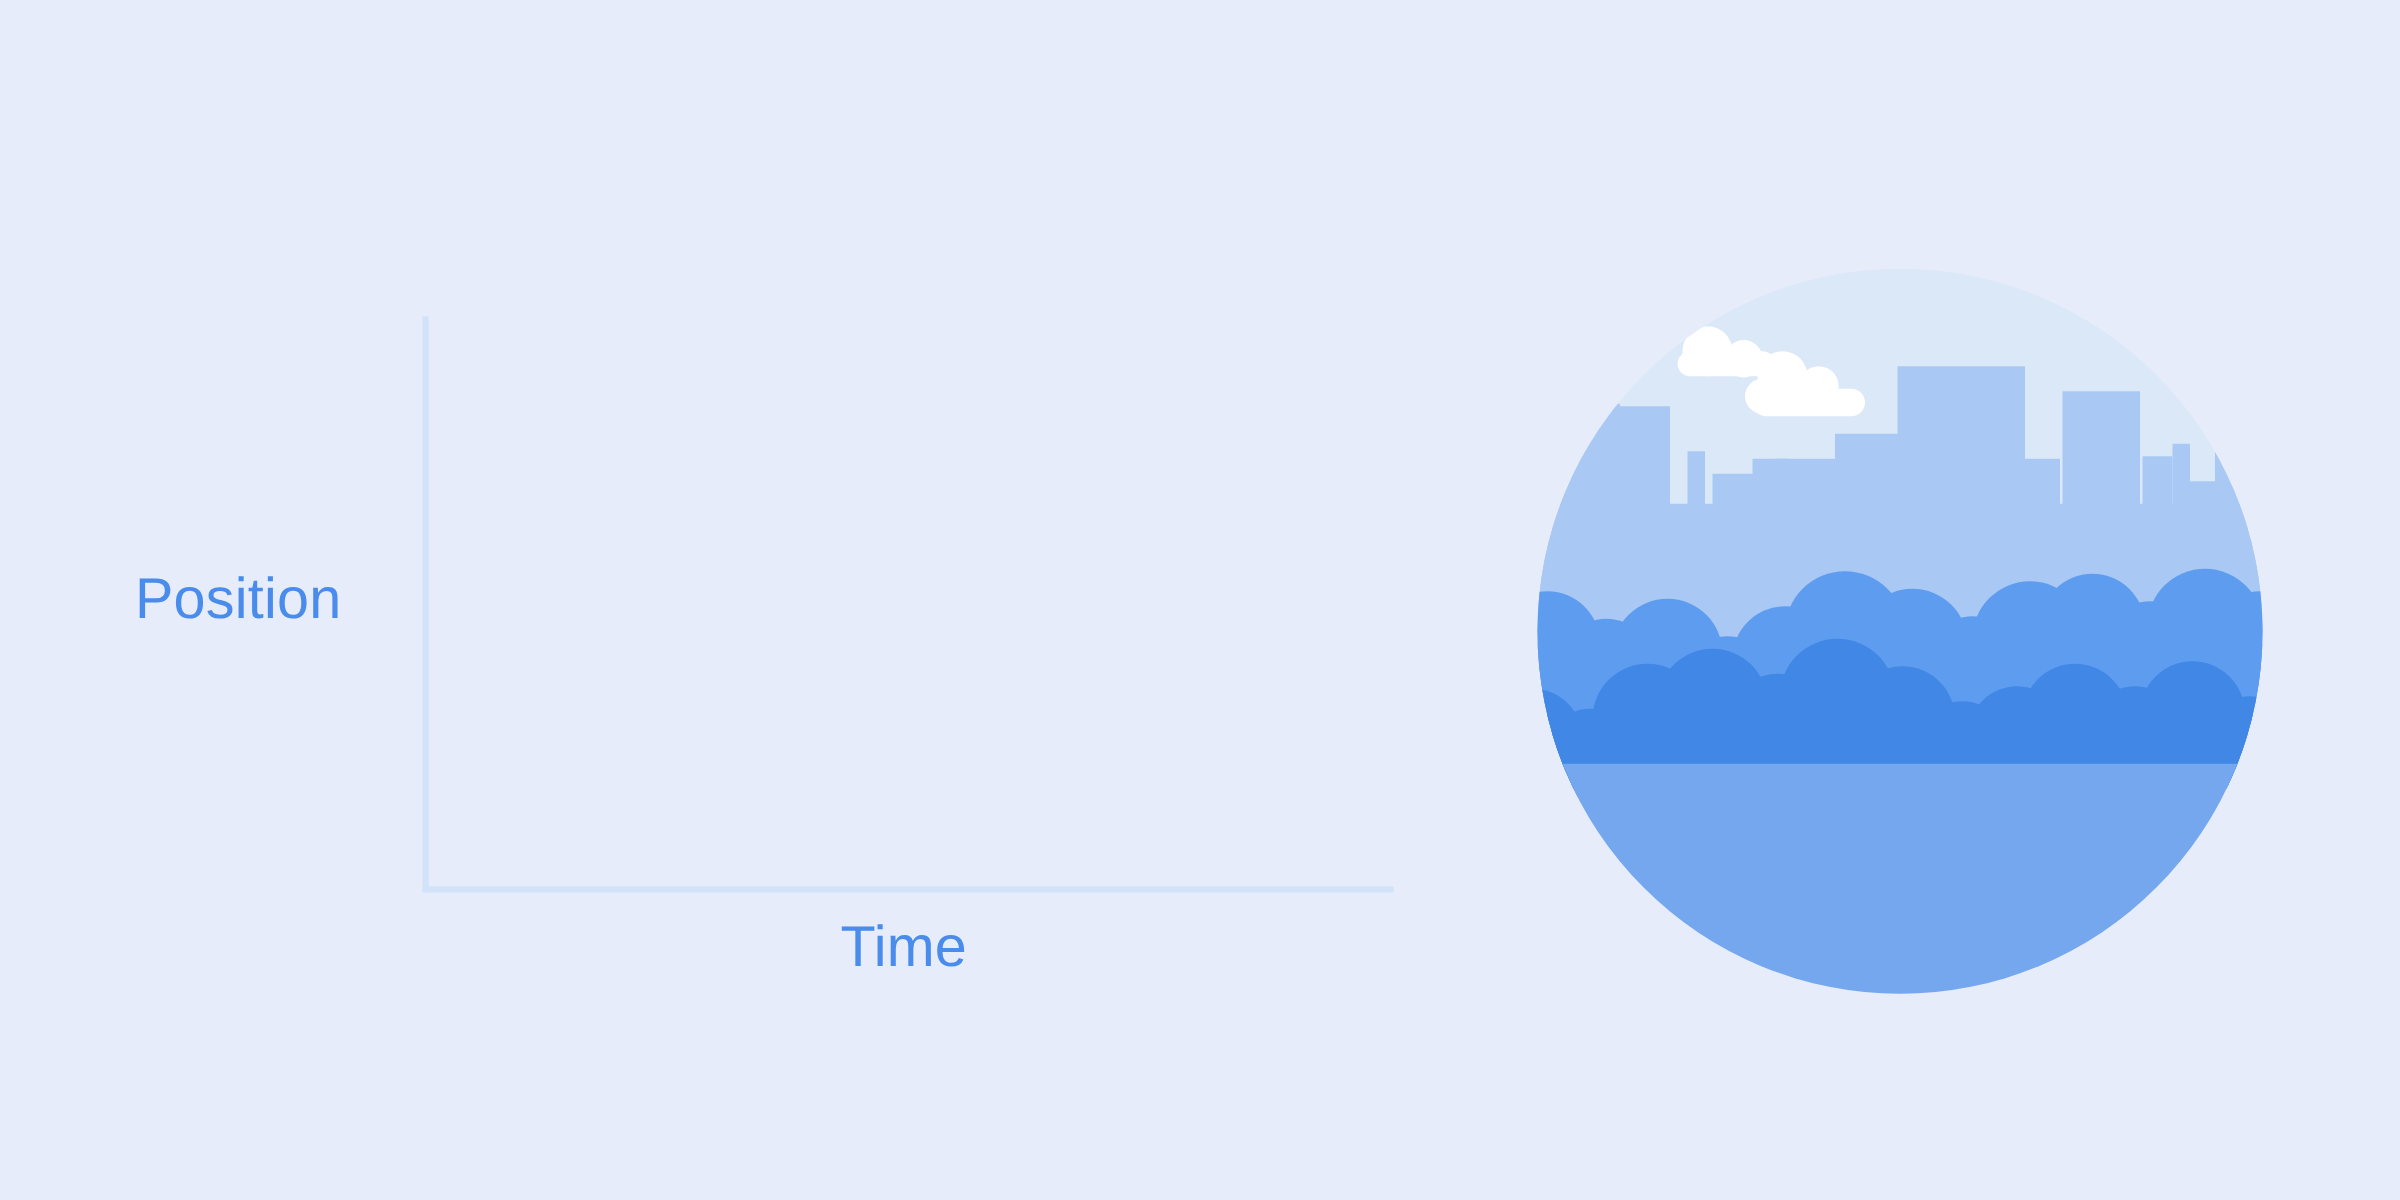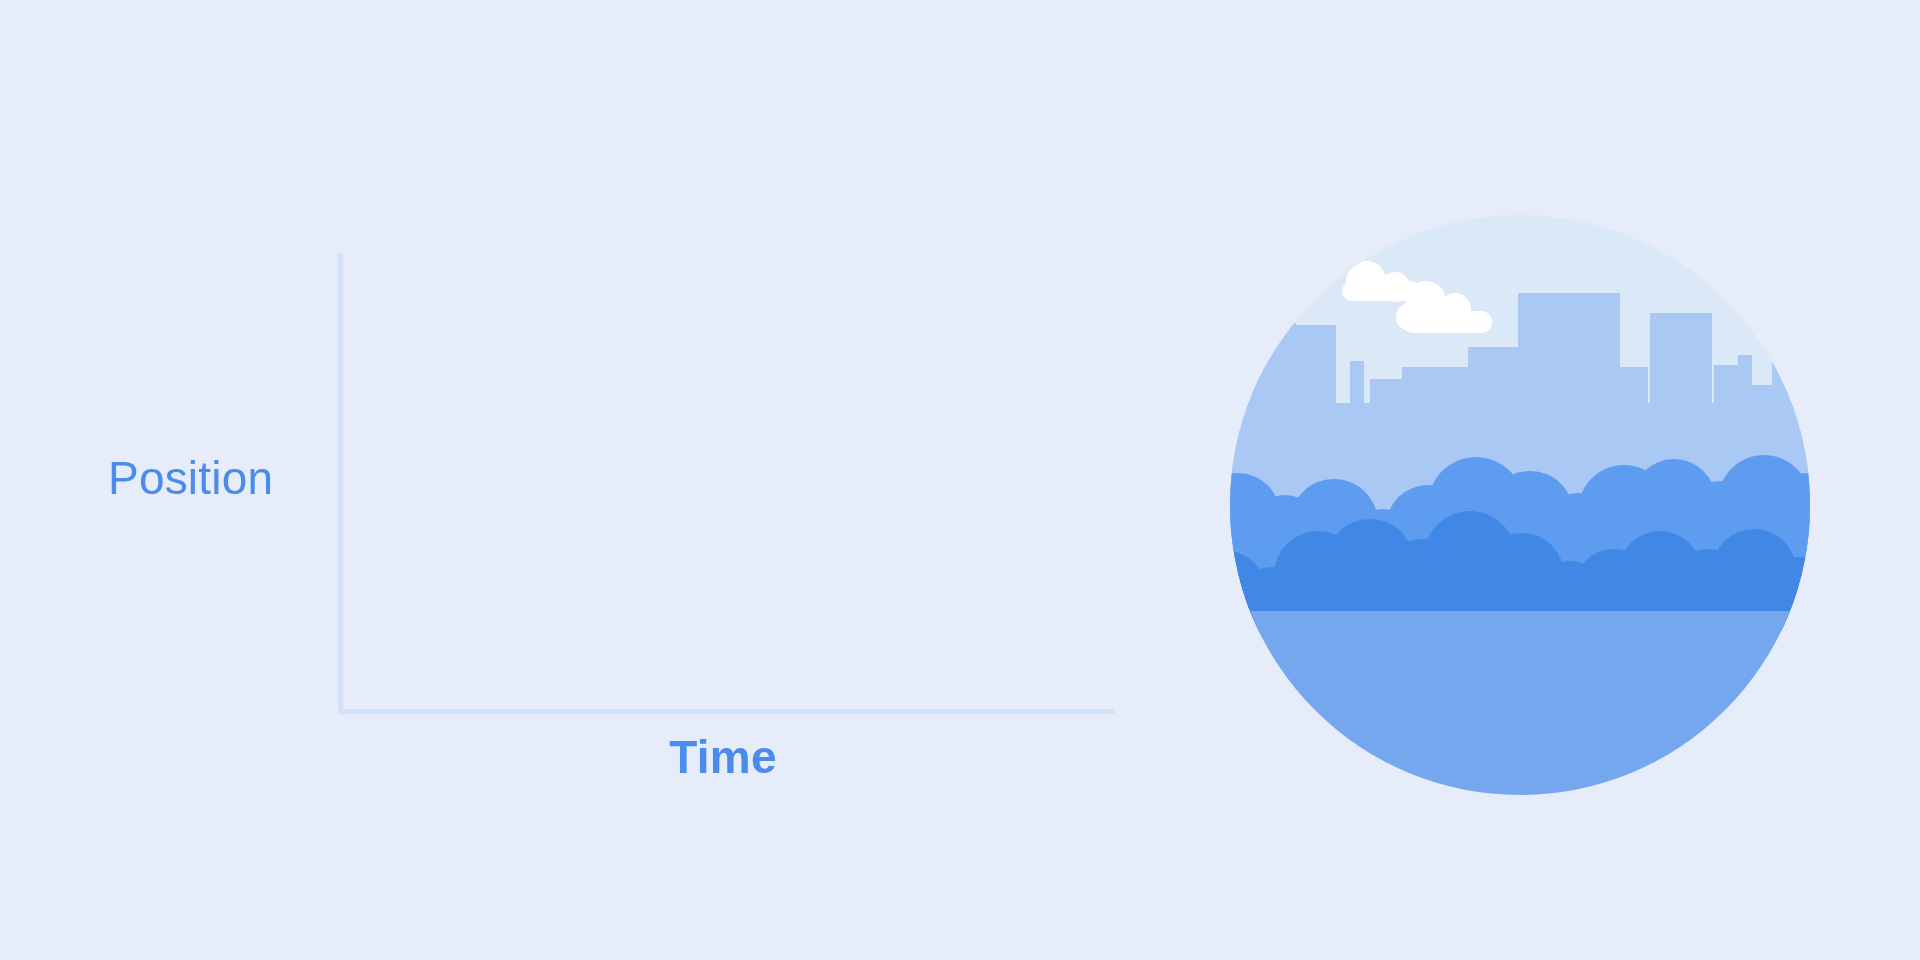--- a/index.html
+++ b/index.html
@@ -61,21 +61,20 @@
     position: absolute;
     left: 658px;
     top: 730px;
     width: 130px;
     text-align: center;
     font-size: 46px;
     line-height: 54px;
     color: #4a8ceb;
     letter-spacing: 0.2px;
     white-space: nowrap;
-    font-weight: bold;
   }
 
   
   .illustration {
     position: absolute;
     left: 1230px;
     top: 215px;
     width: 580px;
     height: 580px;
   }

